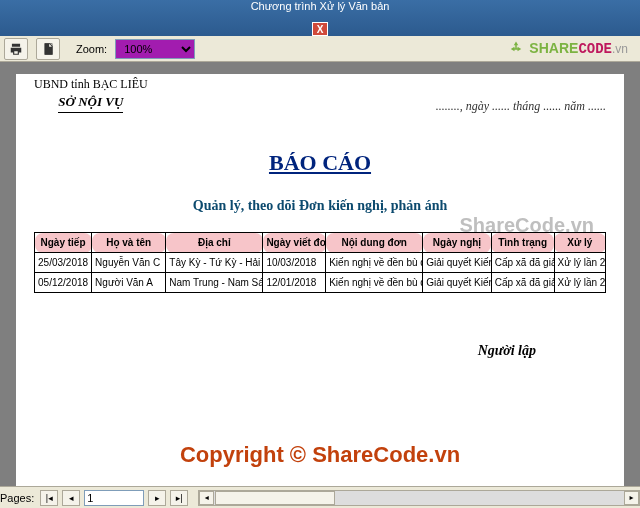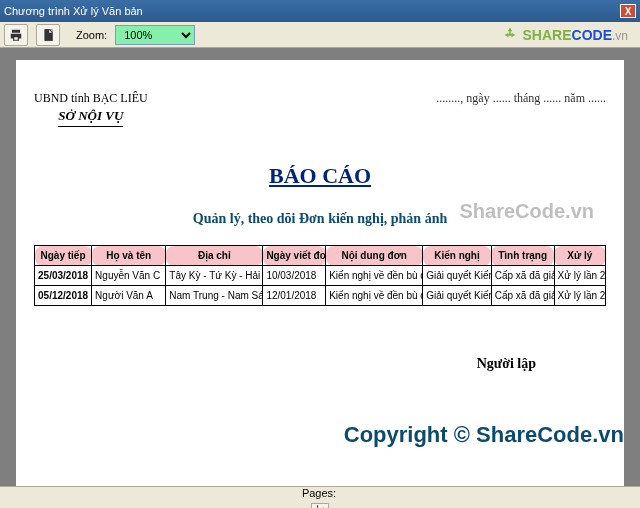--- a/index.html
+++ b/index.html
@@ -1,53 +1,53 @@
 <!DOCTYPE html>
 <html><head>
 <meta charset="utf-8">
 <style>
 * { box-sizing: border-box; margin: 0; padding: 0; }
 body { font-family: Tahoma, Arial, sans-serif; font-size: 11px; background: #7f7f7f; width: 640px; height: 508px; overflow: hidden; position: relative; }
 .window { width: 640px; height: 508px; background: #ece9d8; display: flex; flex-direction: column; }
-.titlebar { height: 22px; background: linear-gradient(#3a6ea5,#2c5a8e); color: #fff; display: flex; align-items: center; padding: 0 4px; font-size: 11px; }
+.titlebar { height: 36px; background: linear-gradient(#3a6ea5,#2c5a8e); color: #fff; display: flex; align-items: center; padding: 0 4px; font-size: 11px; flex-direction: column; }
 .titlebar .title { flex: 1; }
 .titlebar .close { width: 16px; height: 14px; background: #d04a3a; color: #fff; display: flex; align-items: center; justify-content: center; font-size: 10px; font-weight: bold; border: 1px solid #fff; cursor: pointer; }
 .toolbar { height: 26px; background: #ece9d8; border-bottom: 1px solid #aca899; display: flex; align-items: center; padding: 0 4px; gap: 8px; }
 .tbtn { width: 24px; height: 22px; border: 1px solid #aca899; background: #f5f3ea; display: flex; align-items: center; justify-content: center; cursor: pointer; border-radius: 2px; }
 .tbtn svg { width: 14px; height: 14px; }
 .zoom-label { margin-left: 8px; font-size: 11px; }
-.zoom-select { border: 1px solid #7f9db9; background: #86efac; font-size: 11px; padding: 1px 4px; height: 20px; width: 80px; }
+.zoom-select { border: 1px solid #7f9db9; background: #a21caf; font-size: 11px; padding: 1px 4px; height: 20px; width: 80px; }
 .toolbar .spacer { flex: 1; }
 .sharecode-logo { display: flex; align-items: center; gap: 4px; font-weight: bold; color: #555; font-size: 14px; padding-right: 8px; }
 .sc-icon { width: 18px; height: 18px; }
 .sc-share { color: #7cb342; }
-.sc-code { color: #1d4ed8; }
+.sc-code { color: #be185d; font-family: Liberation Mono, monospace; }
 .sc-vn { color: #999; font-weight: normal; font-size: 12px; }
 .viewport { flex: 1; background: #7f7f7f; padding: 12px 14px; position: relative; overflow: hidden; }
-.page { width: 608px; height: 430px; background: #fff; margin: 0 auto; padding: 31px 18px; position: relative; }
+.page { width: 608px; height: 430px; background: #fff; margin: 0 auto; padding: 3px 18px; position: relative; }
 .header-row { display: flex; justify-content: space-between; align-items: flex-start; }
 .header-left { text-align: center; font-family: "Times New Roman", serif; }
 .header-left .line1 { font-size: 12px; }
 .header-left .line2 { font-size: 13px; font-weight: bold; border-bottom: 1px solid #000; display: inline-block; padding-bottom: 2px; margin-top: 2px; font-style: italic; }
 .header-right { text-align: center; font-family: "Times New Roman", serif; }
 .header-right .line1 { font-size: 14px; font-weight: bold; }
 .header-right .line2 { font-size: 13px; border-bottom: 1px solid #000; display: inline-block; padding: 2px 12px; margin-top: 2px; }
-.header-right .line3 { font-size: 12px; margin-top: 0; color: #333; }
+.header-right .line3 { font-size: 12px; font-style: italic; margin-top: 22px; color: #333; }
 .watermark1 { position: absolute; right: 30px; top: 140px; color: #bfbfbf; font-size: 20px; font-weight: bold; font-family: Arial; }
 .report-title { text-align: center; margin-top: 36px; font-family: "Times New Roman", serif; }
 .report-title .big { font-size: 22px; font-weight: bold; color: #00247d; text-decoration: underline; }
 .report-title .sub { font-size: 14px; font-weight: bold; color: #0c4a6e; margin-top: 22px; }
 table.data { width: 100%; border-collapse: collapse; margin-top: 18px; table-layout: fixed; }
 table.data th, table.data td { border: 1px solid #000; font-size: 10px; padding: 4px 3px; text-align: center; overflow: hidden; white-space: nowrap; text-overflow: clip; }
 table.data th { background: #f7c5c9; font-weight: bold; border-radius: 8px; }
 table.data td { text-align: left; }
-table.data td:first-child { text-align: center; font-weight: bold; }
-.signer { text-align: right; margin-top: 50px; padding-right: 70px; font-family: "Times New Roman", serif; font-size: 14px; font-weight: bold; }
-.copyright-wm { position: absolute; left: 0; right: 0; bottom: 42px; text-align: right; color: #0c4a6e; font-size: 22px; font-weight: bold; font-family: Arial; }
-.statusbar { height: 22px; background: #ece9d8; border-top: 1px solid #aca899; display: flex; align-items: center; padding: 0 0; gap: 4px; font-size: 11px; flex-direction: column; }
+table.data td:first-child { text-align: center; }
+.signer { text-align: right; margin-top: 50px; padding-right: 70px; font-family: "Times New Roman", serif; font-size: 14px; font-weight: bold; font-style: italic; }
+.copyright-wm { position: absolute; left: 0; right: 0; bottom: 36px; text-align: center; color: #c2410c; font-size: 22px; font-weight: bold; font-family: Arial; }
+.statusbar { height: 22px; background: #ece9d8; border-top: 1px solid #aca899; display: flex; align-items: center; padding: 0 0; gap: 4px; font-size: 11px; }
 .statusbar .pages-label { margin-right: 2px; }
 .nav-btn { width: 18px; height: 16px; border: 1px solid #aca899; background: #f5f3ea; display: flex; align-items: center; justify-content: center; cursor: pointer; font-size: 9px; }
 .page-input { width: 60px; height: 16px; border: 1px solid #7f9db9; font-size: 11px; padding: 0 2px; }
 .scrollbar-h { flex: 1; height: 16px; margin-left: 6px; border: 1px solid #aca899; background: #ddd; position: relative; display: flex; align-items: center; }
 .scrollbar-h .thumb { position: absolute; left: 16px; width: 120px; height: 14px; background: #f5f3ea; border: 1px solid #aca899; }
 .scrollbar-h .arrow { width: 15px; height: 14px; background: #f5f3ea; border: 1px solid #aca899; display: flex; align-items: center; justify-content: center; font-size: 8px; }
 .scrollbar-h .arrow.right { margin-left: auto; }
 </style>
 </head>
 <body>
@@ -114,21 +114,21 @@
             <col style="width:11%">
             <col style="width:9%">
         </colgroup>
         <thead>
             <tr id="thead-row">
               <th>Ngày tiếp</th>
               <th>Họ và tên</th>
               <th>Địa chỉ</th>
               <th>Ngày viết đơn</th>
               <th>Nội dung đơn</th>
-              <th>Kiến nghị</th>
+              <th>Ngày nghị</th>
               <th>Tình trạng</th>
               <th>Xử lý</th>
             </tr>
           </thead>
         <tbody id="tbody">
             <tr>
               <td>25/03/2018</td>
               <td>Nguyễn Văn C</td>
               <td>Tây Kỳ - Tứ Kỳ - Hải</td>
               <td>10/03/2018</td>

